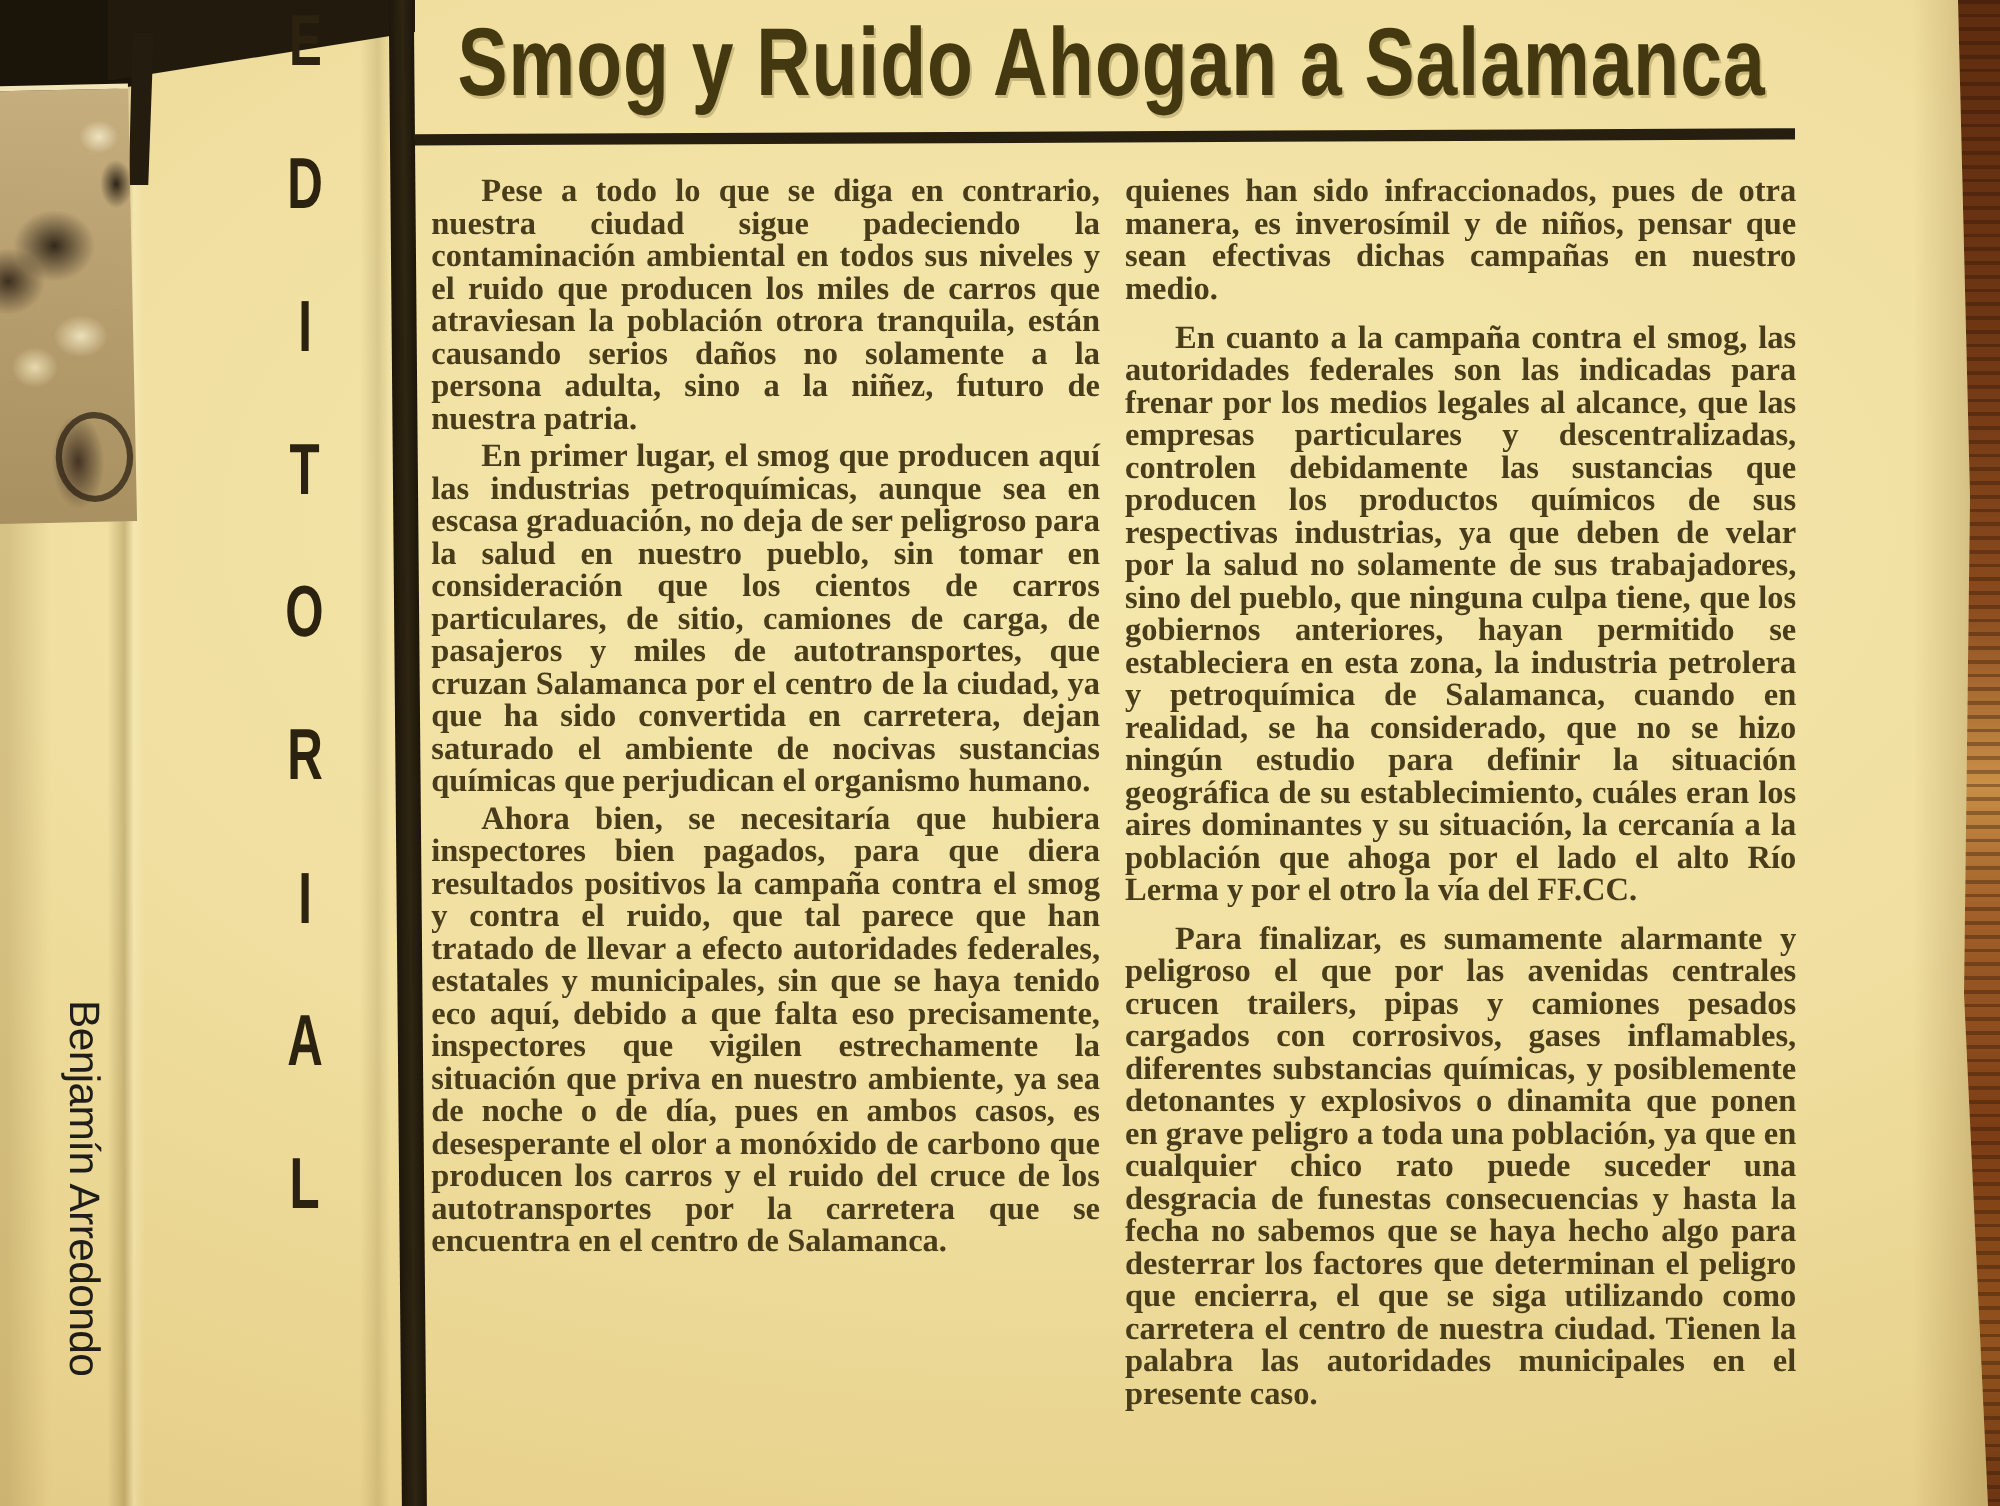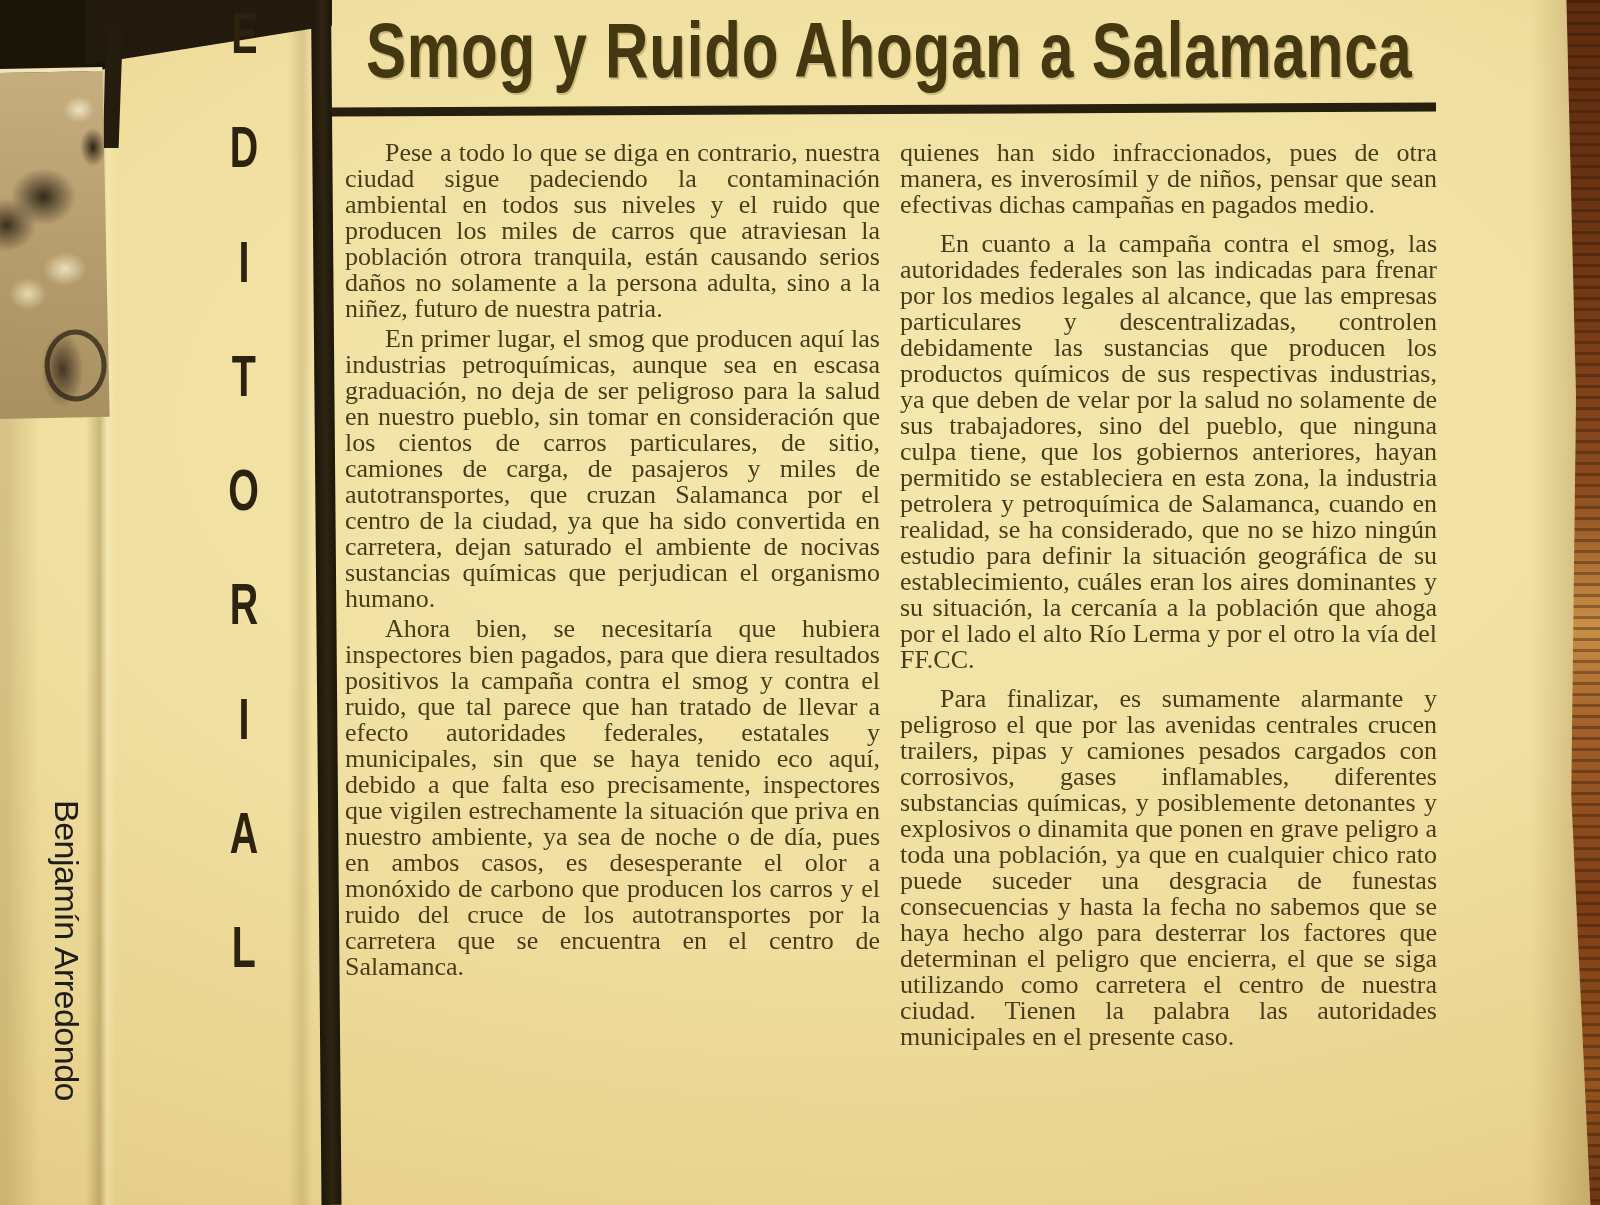--- a/index.html
+++ b/index.html
@@ -68,21 +68,21 @@
   .title{position:absolute;left:366px;top:6px;width:1240px;
     font-family:"Liberation Sans",sans-serif;font-weight:bold;font-size:77px;
     color:#433810;letter-spacing:1px;white-space:nowrap;
     transform:scaleX(.78);transform-origin:left top;
     text-shadow:2px 2px 0 rgba(90,70,20,.25);}
   .hrule{position:absolute;left:332px;top:105px;width:1104px;height:9px;background:#261f10;
     transform:rotate(-.25deg);}
 
   
   .col{position:absolute;top:140px;color:#483c1b;font-size:26px;line-height:26px;
-    text-align:justify;}
+    text-align:justify;font-weight:bold;}
   .col p{margin:0 0 4px 0;text-indent:40px;}
   .col-left{left:345px;width:535px;}
   .col-right{left:900px;width:537px;}
   .col-right p{margin-bottom:13px;}
   .col p.no-indent{text-indent:0;}
 
   
   .credit{position:absolute;left:86px;top:800px;
     font-family:"Liberation Sans",sans-serif;font-size:34px;color:#1e1d1a;
     white-space:nowrap;transform:rotate(90deg);transform-origin:0 0;letter-spacing:-.5px;}
@@ -122,21 +122,21 @@
     <div class="title">Smog y Ruido Ahogan a Salamanca</div>
     <div class="hrule"></div>
 
     <div class="col col-left">
       <p>Pese a todo lo que se diga en contrario, nuestra ciudad sigue padeciendo la contaminación ambiental en todos sus niveles y el ruido que producen los miles de carros que atraviesan la población otrora tranquila, están causando serios daños no solamente a la persona adulta, sino a la niñez, futuro de nuestra patria.</p>
       <p>En primer lugar, el smog que producen aquí las industrias petroquímicas, aunque sea en escasa graduación, no deja de ser peligroso para la salud en nuestro pueblo, sin tomar en consideración que los cientos de carros particulares, de sitio, camiones de carga, de pasajeros y miles de autotransportes, que cruzan Salamanca por el centro de la ciudad, ya que ha sido convertida en carretera, dejan saturado el ambiente de nocivas sustancias químicas que perjudican el organismo humano.</p>
       <p>Ahora bien, se necesitaría que hubiera inspectores bien pagados, para que diera resultados positivos la campaña contra el smog y contra el ruido, que tal parece que han tratado de llevar a efecto autoridades federales, estatales y municipales, sin que se haya tenido eco aquí, debido a que falta eso precisamente, inspectores que vigilen estrechamente la situación que priva en nuestro ambiente, ya sea de noche o de día, pues en ambos casos, es desesperante el olor a monóxido de carbono que producen los carros y el ruido del cruce de los autotransportes por la carretera que se encuentra en el centro de Salamanca.</p>
     </div>
 
     <div class="col col-right">
-      <p class="no-indent">quienes han sido infraccionados, pues de otra manera, es inverosímil y de niños, pensar que sean efectivas dichas campañas en pagados medio.</p>
+      <p class="no-indent">quienes han sido infraccionados, pues de otra manera, es inverosímil y de niños, pensar que sean efectivas dichas campañas en nuestro medio.</p>
       <p>En cuanto a la campaña contra el smog, las autoridades federales son las indicadas para frenar por los medios legales al alcance, que las empresas particulares y descentralizadas, controlen debidamente las sustancias que producen los productos químicos de sus respectivas industrias, ya que deben de velar por la salud no solamente de sus trabajadores, sino del pueblo, que ninguna culpa tiene, que los gobiernos anteriores, hayan permitido se estableciera en esta zona, la industria petrolera y petroquímica de Salamanca, cuando en realidad, se ha considerado, que no se hizo ningún estudio para definir la situación geográfica de su establecimiento, cuáles eran los aires dominantes y su situación, la cercanía a la población que ahoga por el lado el alto Río Lerma y por el otro la vía del FF.CC.</p>
       <p>Para finalizar, es sumamente alarmante y peligroso el que por las avenidas centrales crucen trailers, pipas y camiones pesados cargados con corrosivos, gases inflamables, diferentes substancias químicas, y posiblemente detonantes y explosivos o dinamita que ponen en grave peligro a toda una población, ya que en cualquier chico rato puede suceder una desgracia de funestas consecuencias y hasta la fecha no sabemos que se haya hecho algo para desterrar los factores que determinan el peligro que encierra, el que se siga utilizando como carretera el centro de nuestra ciudad. Tienen la palabra las autoridades municipales en el presente caso.</p>
     </div>
 
     <div class="credit">Benjamín Arredondo</div>
 
   </div>
 </div>
 
 </body></html>

